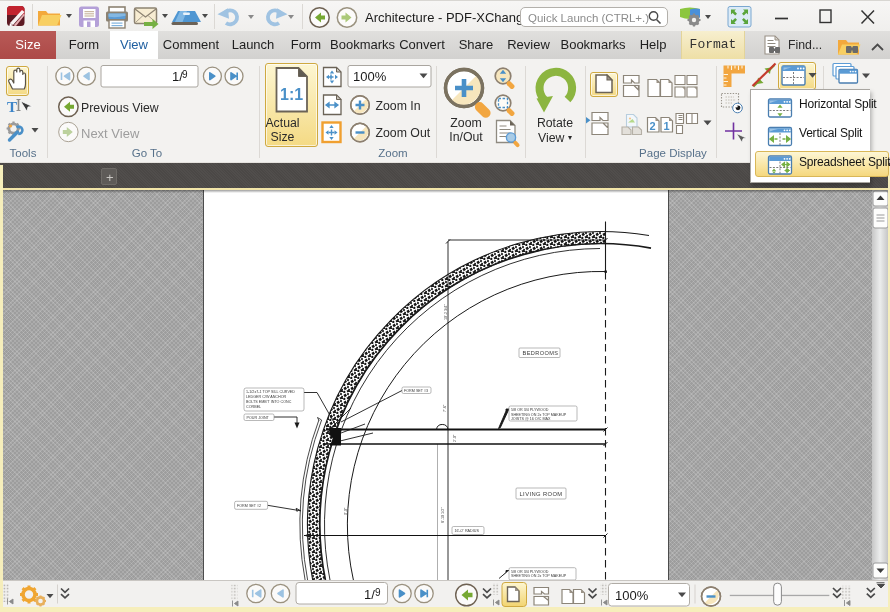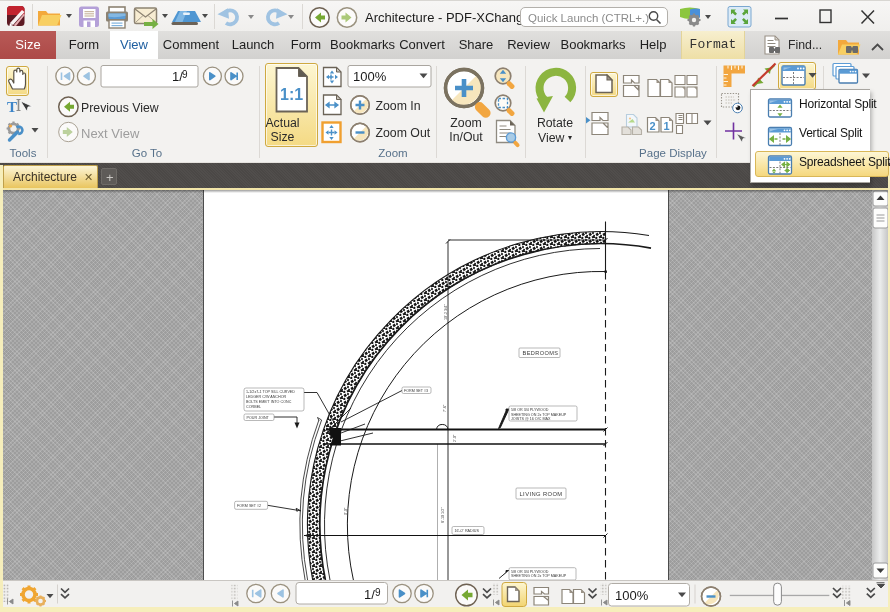--- a/index.html
+++ b/index.html
@@ -396,21 +396,20 @@
 <div class="rlabel" style="left:375.5px;top:67px">Zoom Out</div>
 <div class="rlabel" style="left:265px;top:58px;width:35px;text-align:center;line-height:13.5px">Actual<br>Size</div>
 <div class="rlabel" style="left:437px;top:58px;width:58px;text-align:center;line-height:13.5px">Zoom<br>In/Out</div>
 <div class="rlabel" style="left:526px;top:58px;width:58px;text-align:center;line-height:13.5px">Rotate<br>View <span style="font-size:8px;vertical-align:2px">▾</span></div>
 <div class="glabel" style="left:-37px">Tools</div>
 <div class="glabel" style="left:87px">Go To</div>
 <div class="glabel" style="left:333px">Zoom</div>
 <div class="glabel" style="left:613px">Page Display</div>
 </div>
 <div id="tabbar">
-    <div id="doctab">Architecture<span style="position:absolute;left:80px;top:0px;font-size:11px;color:#6b5b2e">✕</span></div>
 <div id="plusbtn">
       <span style="position:absolute;left:4px;top:1px;font-size:13px;color:#c9c7c3">+</span>
     </div>
   </div>
 <div id="yellowline"></div>
 <div id="canvas">
     <div id="page"></div>
 <div class="abs" style="left:0;top:0;width:885px;height:3px;background:linear-gradient(rgba(0,0,0,.38),rgba(0,0,0,0));z-index:5"></div>
 <svg class="abs" style="left:200px;top:0" width="467" height="390">
   <defs>

